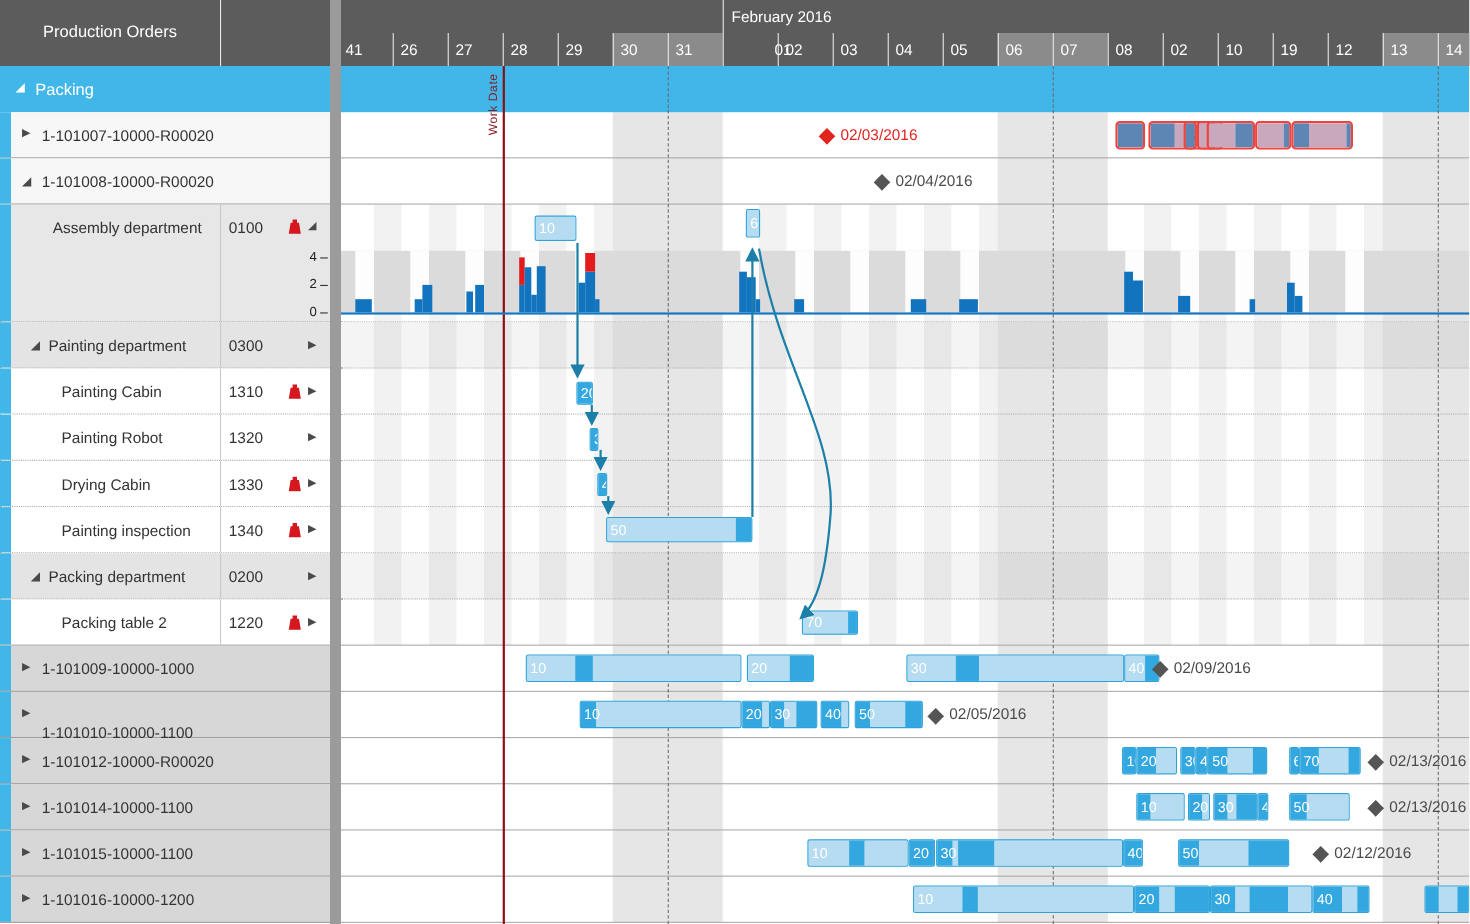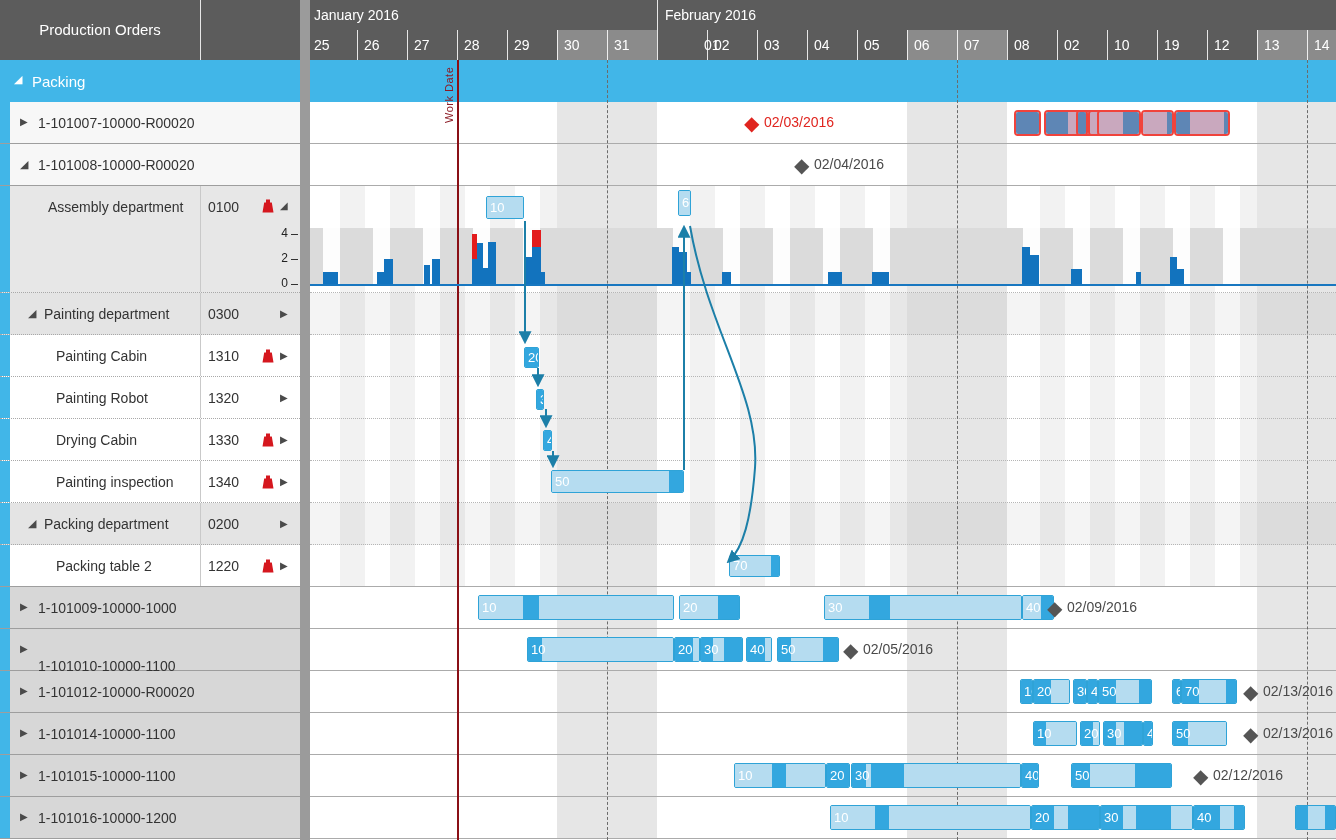--- a/index.html
+++ b/index.html
@@ -53,23 +53,22 @@
 </style>
 </head>
 <body>
 
 <div id="app">
   <div class="abs" id="hdr-left">
     <div class="abs" id="hdr-title">Production Orders</div>
     <div class="abs hdr-vline" style="left:200px"></div>
   </div>
   <div class="abs" id="tlhdr">
-      <div class="abs month" style="left: -3px; width: 350px; border-left: none;">January 2016</div>
       <div class="abs month" style="left: 347px; width: 700px;">February 2016</div>
-      <div class="abs day" style="left: -3px; width: 50px;">25</div>
+      <div class="abs day" style="left: -3px; width: 50px;">41</div>
       <div class="abs day" style="left: 47px; width: 50px;">26</div>
       <div class="abs day" style="left: 97px; width: 50px;">27</div>
       <div class="abs day" style="left: 147px; width: 50px;">28</div>
       <div class="abs day" style="left: 197px; width: 50px;">29</div>
       <div class="abs day we" style="left: 247px; width: 50px;">30</div>
       <div class="abs day we" style="left: 297px; width: 50px;">31</div>
       <div class="abs day" style="left: 347px; width: 50px; padding-left: 46px;">01</div>
       <div class="abs day" style="left: 397px; width: 50px;">02</div>
       <div class="abs day" style="left: 447px; width: 50px;">03</div>
       <div class="abs day" style="left: 497px; width: 50px;">04</div>

